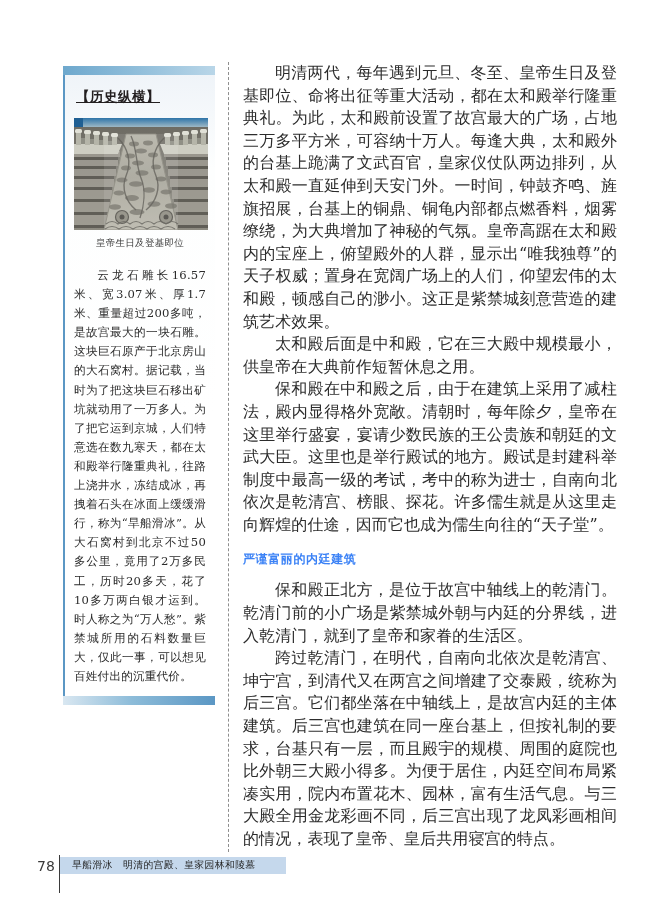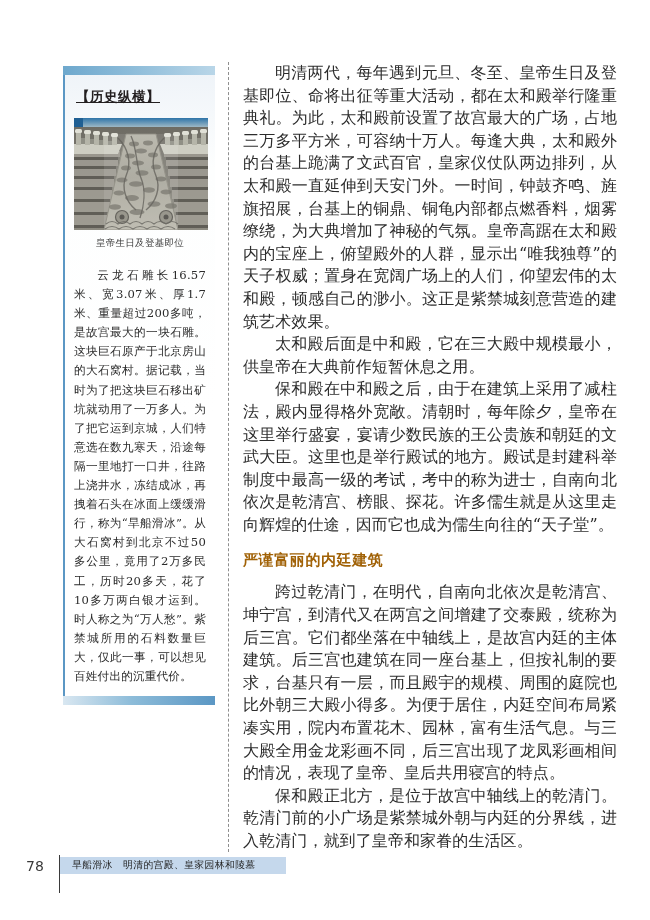--- a/index.html
+++ b/index.html
@@ -107,37 +107,37 @@
     color: #2c2c2c;
     text-indent: 2em;
     text-align: justify;
     text-justify: inter-character;
     margin: 0 0 0 0;
     letter-spacing: 0.1px;
   }
   .section-head {
     font-family: "DejaVu Sans", "Liberation Sans", sans-serif;
     font-weight: bold;
-    font-size: 15px;
-    color: #a16207;
+    font-size: 12px;
+    color: #3b82f6;
     margin: 15px 0 11px 0;
     letter-spacing: 0.6px;
   }
 
   
   .footer {
     position: absolute;
     left: 0;
     top: 857px;
     width: 650px;
     height: 26px;
   }
   .footer-pageno {
     position: absolute;
-    left: 26px;
+    left: 37px;
     top: 1px;
     font-family: "DejaVu Sans", "Liberation Sans", sans-serif;
     font-size: 14px;
     color: #3a3a3a;
     font-weight: normal;
   }
   .footer-rule {
     position: absolute;
     left: 59px;
     top: -2px;
@@ -334,36 +334,36 @@
           </g>
 
           <g fill="#ffffff" opacity="0.10">
             <rect x="30" y="16" width="74" height="96"></rect>
           </g>
         </svg>
       </div>
 
       <div class="sidebar-caption">皇帝生日及登基即位</div>
 
-      <div class="sidebar-body">云龙石雕长16.57米、宽3.07米、厚1.7米、重量超过200多吨，是故宫最大的一块石雕。这块巨石原产于北京房山的大石窝村。据记载，当时为了把这块巨石移出矿坑就动用了一万多人。为了把它运到京城，人们特意选在数九寒天，沿途每隔一里地打一口井，往路上浇井水，冻结成冰，再拽着石头在冰面上缓缓滑行，称为“旱船滑冰”。从大石窝村到北京不过50多公里，竟用了2万多民工，历时20多天，花了10多万两白银才运到。时人称之为“万人愁”。紫禁城所用的石料数量巨大，仅此一事，可以想见百姓付出的沉重代价。</div>
+      <div class="sidebar-body">云龙石雕长16.57米、宽3.07米、厚1.7米、重量超过200多吨，是故宫最大的一块石雕。这块巨石原产于北京房山的大石窝村。据记载，当时为了把这块巨石移出矿坑就动用了一万多人。为了把它运到京城，人们特意选在数九寒天，都在太和殿举行隆重典礼，往路上浇井水，冻结成冰，再拽着石头在冰面上缓缓滑行，称为“旱船滑冰”。从大石窝村到北京不过50多公里，竟用了2万多民工，历时20多天，花了10多万两白银才运到。时人称之为“万人愁”。紫禁城所用的石料数量巨大，仅此一事，可以想见百姓付出的沉重代价。</div>
     </div>
     <div class="sidebar-bottombar"></div>
   </div>
 
   <div class="divider"></div>
 
   <div class="main">
     <p class="para">明清两代，每年遇到元旦、冬至、皇帝生日及登基即位、命将出征等重大活动，都在太和殿举行隆重典礼。为此，太和殿前设置了故宫最大的广场，占地三万多平方米，可容纳十万人。每逢大典，太和殿外的台基上跪满了文武百官，皇家仪仗队两边排列，从太和殿一直延伸到天安门外。一时间，钟鼓齐鸣、旌旗招展，台基上的铜鼎、铜龟内部都点燃香料，烟雾缭绕，为大典增加了神秘的气氛。皇帝高踞在太和殿内的宝座上，俯望殿外的人群，显示出“唯我独尊”的天子权威；置身在宽阔广场上的人们，仰望宏伟的太和殿，顿感自己的渺小。这正是紫禁城刻意营造的建筑艺术效果。</p>
     <p class="para">太和殿后面是中和殿，它在三大殿中规模最小，供皇帝在大典前作短暂休息之用。</p>
     <p class="para">保和殿在中和殿之后，由于在建筑上采用了减柱法，殿内显得格外宽敞。清朝时，每年除夕，皇帝在这里举行盛宴，宴请少数民族的王公贵族和朝廷的文武大臣。这里也是举行殿试的地方。殿试是封建科举制度中最高一级的考试，考中的称为进士，自南向北依次是乾清宫、榜眼、探花。许多儒生就是从这里走向辉煌的仕途，因而它也成为儒生向往的“天子堂”。</p>
 
     <h2 class="section-head">严谨富丽的内廷建筑</h2>
 
+    <p class="para">保和殿正北方，是位于故宫中轴线上的乾清门。乾清门前的小广场是紫禁城外朝与内廷的分界线，进入乾清门，就到了皇帝和家眷的生活区。</p>
     <p class="para">跨过乾清门，在明代，自南向北依次是乾清宫、坤宁宫，到清代又在两宫之间增建了交泰殿，统称为后三宫。它们都坐落在中轴线上，是故宫内廷的主体建筑。后三宫也建筑在同一座台基上，但按礼制的要求，台基只有一层，而且殿宇的规模、周围的庭院也比外朝三大殿小得多。为便于居住，内廷空间布局紧凑实用，院内布置花木、园林，富有生活气息。与三大殿全用金龙彩画不同，后三宫出现了龙凤彩画相间的情况，表现了皇帝、皇后共用寝宫的特点。</p>
-    <p class="para">保和殿正北方，是位于故宫中轴线上的乾清门。乾清门前的小广场是紫禁城外朝与内廷的分界线，进入乾清门，就到了皇帝和家眷的生活区。</p>
   </div>
 
   <div class="footer">
     <div class="footer-pageno">78</div>
     <div class="footer-rule"></div>
     <div class="footer-band"></div>
     <div class="footer-text">旱船滑冰　明清的宫殿、皇家园林和陵墓</div>
   </div>
 
 </div>

